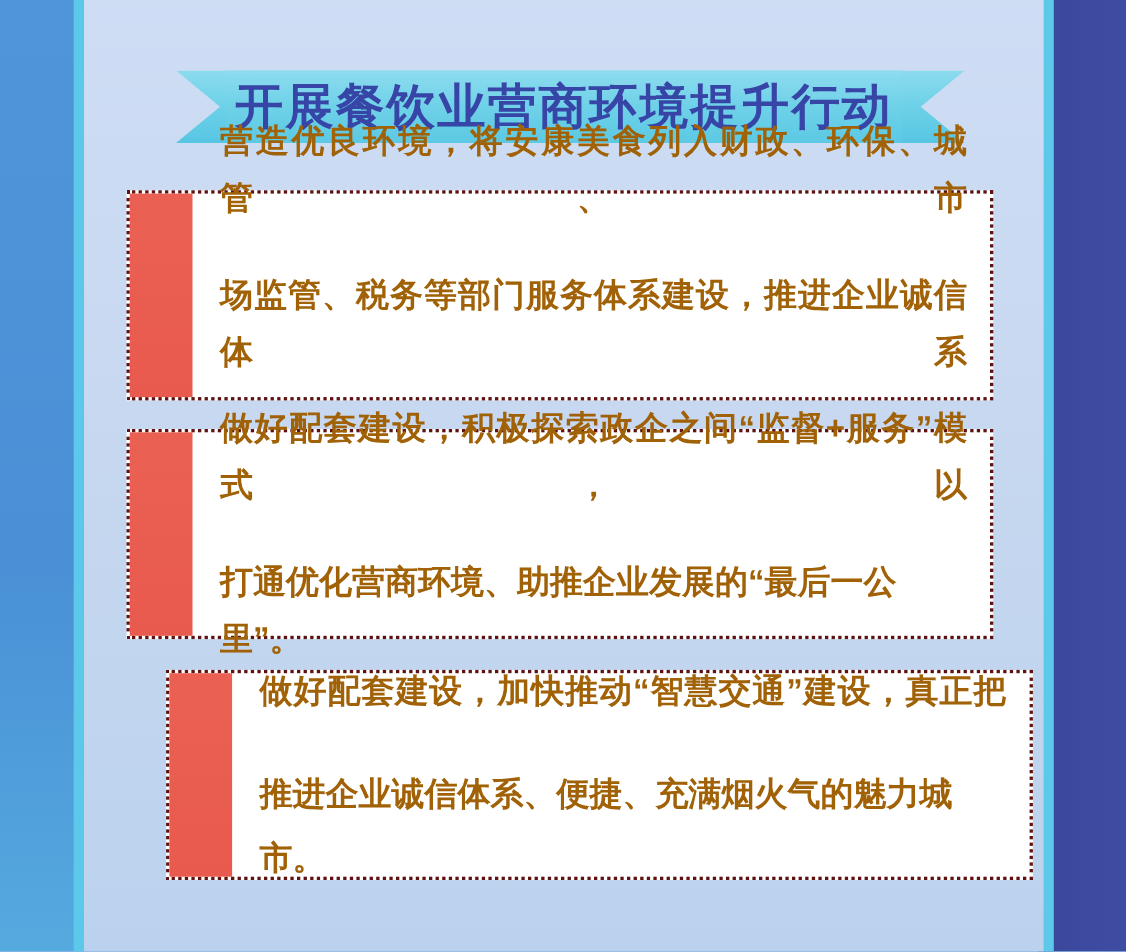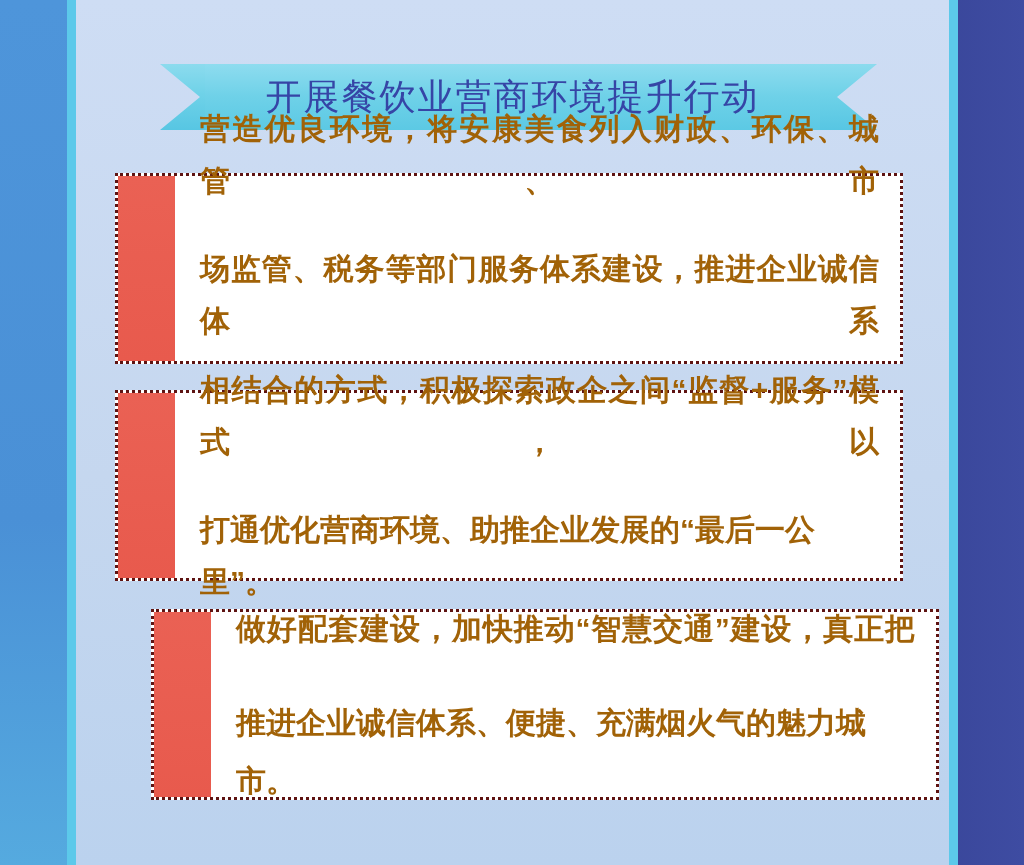--- a/index.html
+++ b/index.html
@@ -33,21 +33,21 @@
     position: absolute; left: 160px; top: 64px; width: 717px; height: 66px;
     background: linear-gradient(180deg, #8CDBEE 0%, #6FD2E8 45%, #57C6E3 100%);
     clip-path: polygon(0 0, 100% 0, calc(100% - 40px) 50%, 100% 100%, 0 100%, 40px 50%);
   }
   .ribbon-band {
     position: absolute; left: 205px; top: 64px; width: 615px; height: 66px;
     background: linear-gradient(180deg, #8EDCEF 0%, #6ED1E8 50%, #5CC9E4 100%);
     display: flex; align-items: center; justify-content: center;
   }
   .ribbon-title {
-    font-size: 36px; font-weight: normal; color: #3645A6;
+    font-size: 44px; font-weight: bold; color: #3645A6;
     letter-spacing: 2px; white-space: nowrap;
   }
   
   .box {
     position: absolute; left: 115px; width: 788px; height: 191px;
     box-sizing: border-box;
     background: #FFFFFF;
     border: 3px dotted #5E1312;
   }
   .box-1 { top: 173px; }
@@ -86,21 +86,21 @@
     <div class="box-text">
       <div class="line full">营造优良环境，将安康美食列入财政、环保、城管、市</div>
       <div class="line full">场监管、税务等部门服务体系建设，推进企业诚信体系</div>
       <div class="line">建设，营造良好产业发展环境。</div>
     </div>
   </div>
 
   <div class="box box-2">
     <div class="red-bar"></div>
     <div class="box-text">
-      <div class="line full">相结合的方式，积极探索政企之间“监督+服务”模式，以</div>
+      <div class="line full">做好配套建设，积极探索政企之间“监督+服务”模式，以</div>
       <div class="line">打通优化营商环境、助推企业发展的“最后一公里”。</div>
     </div>
   </div>
 
   <div class="box box-3">
     <div class="red-bar"></div>
     <div class="box-text">
       <div class="line full">做好配套建设，加快推动“智慧交通”建设，真正把</div>
       <div class="line">推进企业诚信体系、便捷、充满烟火气的魅力城市。</div>
     </div>

